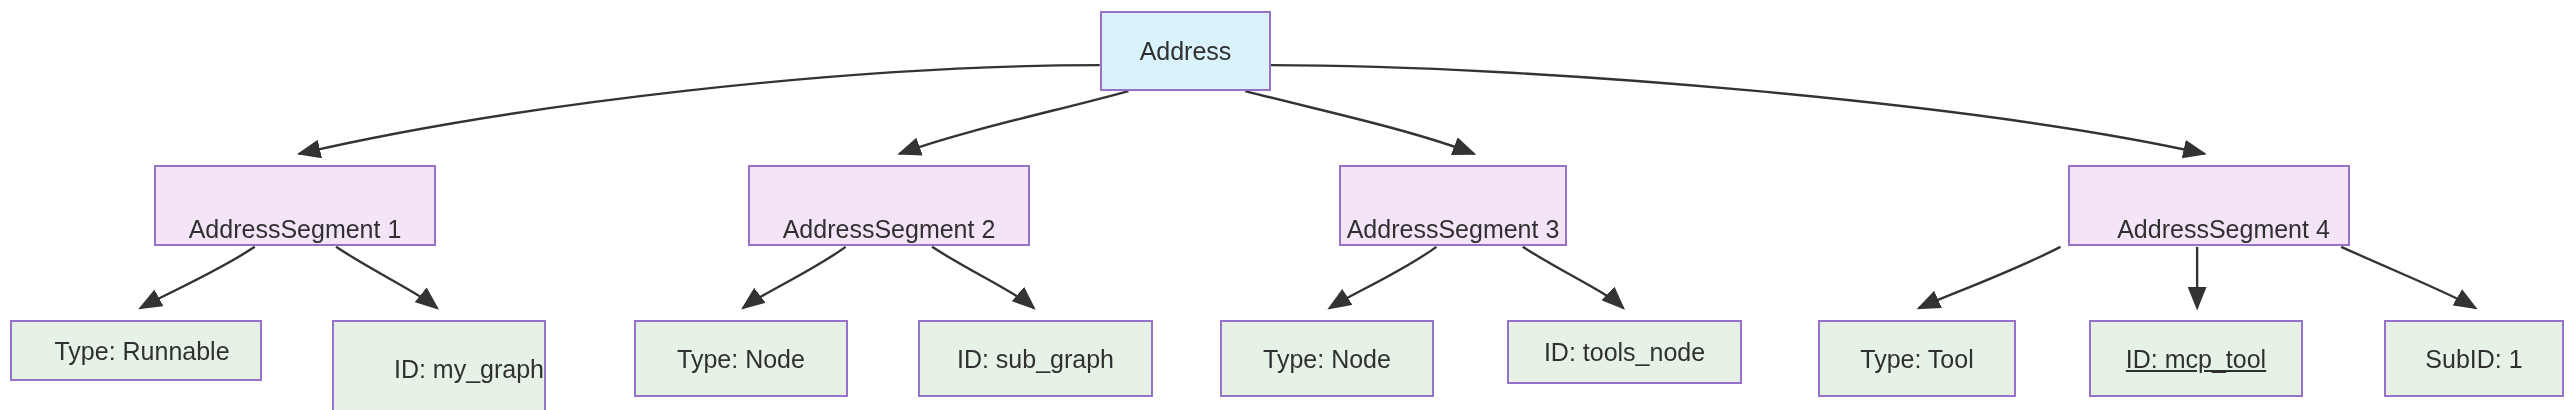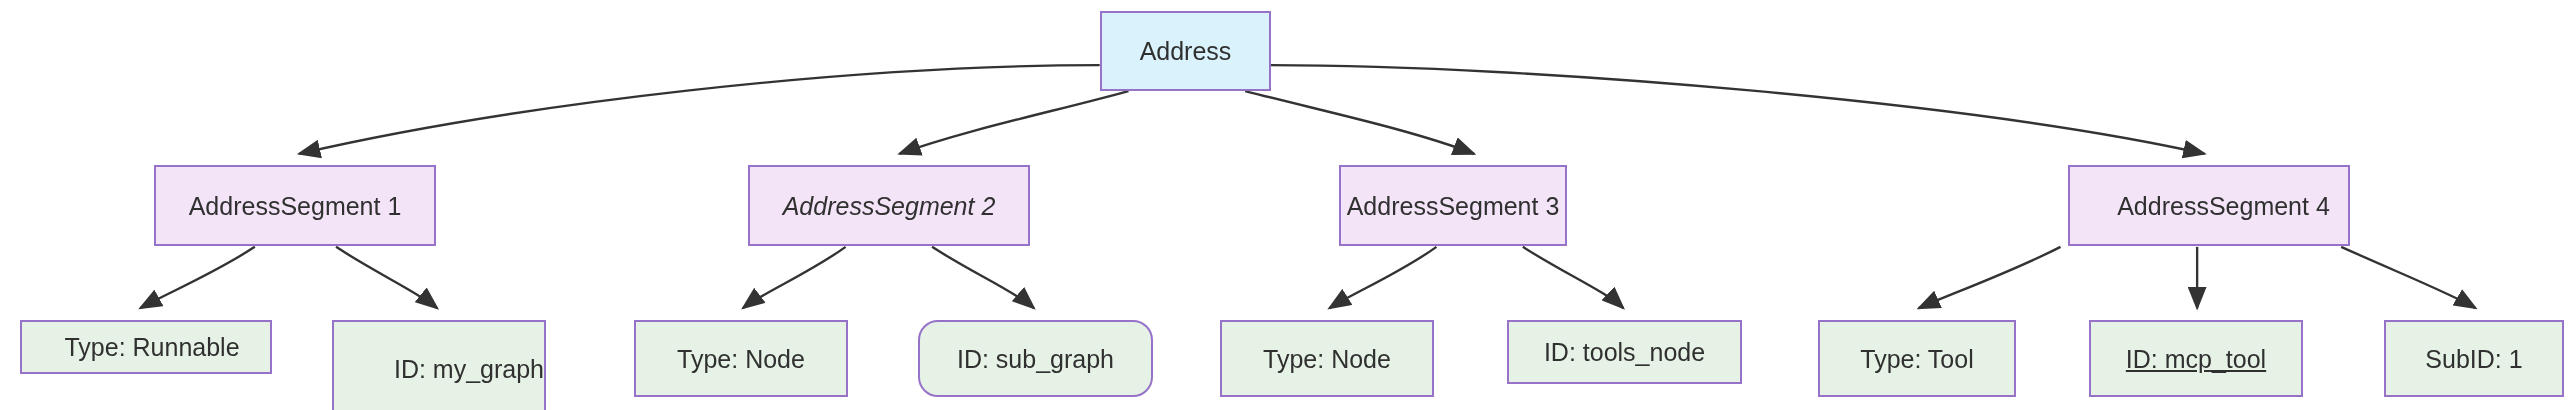--- a/index.html
+++ b/index.html
@@ -38,20 +38,21 @@
     font-size: 25px;
     font-family: "Liberation Sans", sans-serif;
     line-height: 1.2;
     white-space: nowrap;
   }
   .node-root {
     background: #d9f2fb;
   }
   .node-segment {
     background: #f3e5f7;
+    align-items: flex-end;
   }
   .node-leaf {
     background: #e6f2e6;
   }
   .node-label {
     display: block;
   }
 </style>
 </head>
 <body>
@@ -87,40 +88,40 @@
     <path d="M3170,334 C3250,370 3320,398 3352,417" fill="none" stroke="#333333" stroke-width="3.2" marker-end="url(#arrowhead)"></path>
   </svg>
 
   <div class="node node-root" style="left:1100px; top:11px; width:171px; height:80px;">
     <span class="node-label">Address</span>
   </div>
 
   <div class="node node-segment" style="left:154px; top:165px; width:282px; height:81px;">
     <span class="node-label">AddressSegment 1</span>
   </div>
-  <div class="node node-segment" style="left:748px; top:165px; width:282px; height:81px;font-style:italic;">
+  <div class="node node-segment" style="left:748px; top:165px; width:282px; height:81px;">
     <span class="node-label">AddressSegment 2</span>
   </div>
   <div class="node node-segment" style="left:1339px; top:165px; width:228px; height:81px;">
     <span class="node-label">AddressSegment 3</span>
   </div>
   <div class="node node-segment" style="left:2068px; top:165px; width:282px; height:81px;padding-left:29px;">
     <span class="node-label">AddressSegment 4</span>
   </div>
 
-  <div class="node node-leaf" style="left:20px; top:320px; width:252px; height:54px;padding-left:12px;">
+  <div class="node node-leaf" style="left:10px; top:320px; width:252px; height:61px;padding-left:12px;">
     <span class="node-label">Type: Runnable</span>
   </div>
   <div class="node node-leaf" style="left:332px; top:320px; width:214px; height:97px;justify-content:flex-end;">
     <span class="node-label">ID: my_graph</span>
   </div>
   <div class="node node-leaf" style="left:634px; top:320px; width:214px; height:77px;">
     <span class="node-label">Type: Node</span>
   </div>
-  <div class="node node-leaf" style="left:918px; top:320px; width:235px; height:77px;border-radius:20px;">
+  <div class="node node-leaf" style="left:918px; top:320px; width:235px; height:77px;">
     <span class="node-label">ID: sub_graph</span>
   </div>
   <div class="node node-leaf" style="left:1220px; top:320px; width:214px; height:77px;">
     <span class="node-label">Type: Node</span>
   </div>
   <div class="node node-leaf" style="left:1507px; top:320px; width:235px; height:64px;">
     <span class="node-label">ID: tools_node</span>
   </div>
   <div class="node node-leaf" style="left:1818px; top:320px; width:198px; height:77px;">
     <span class="node-label">Type: Tool</span>

